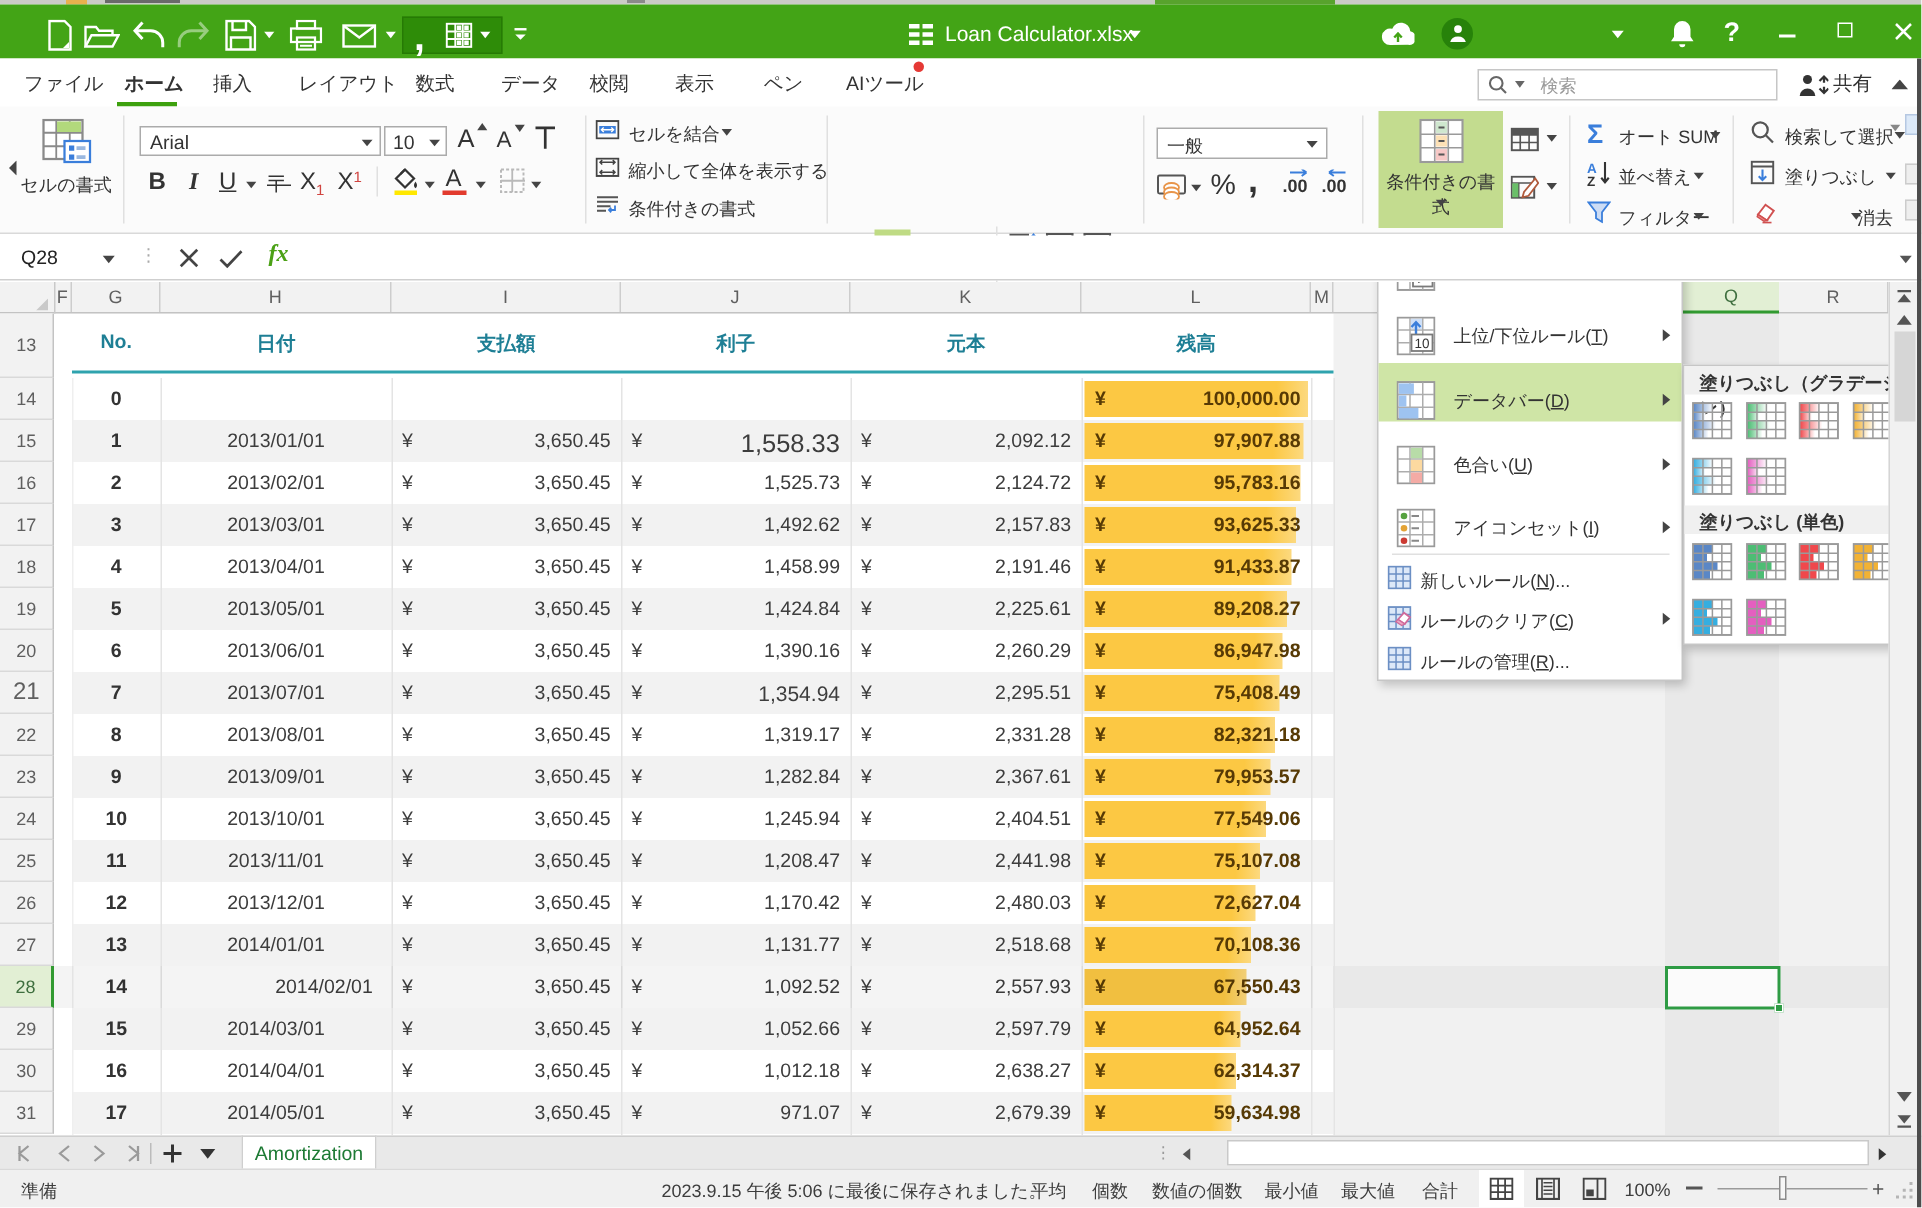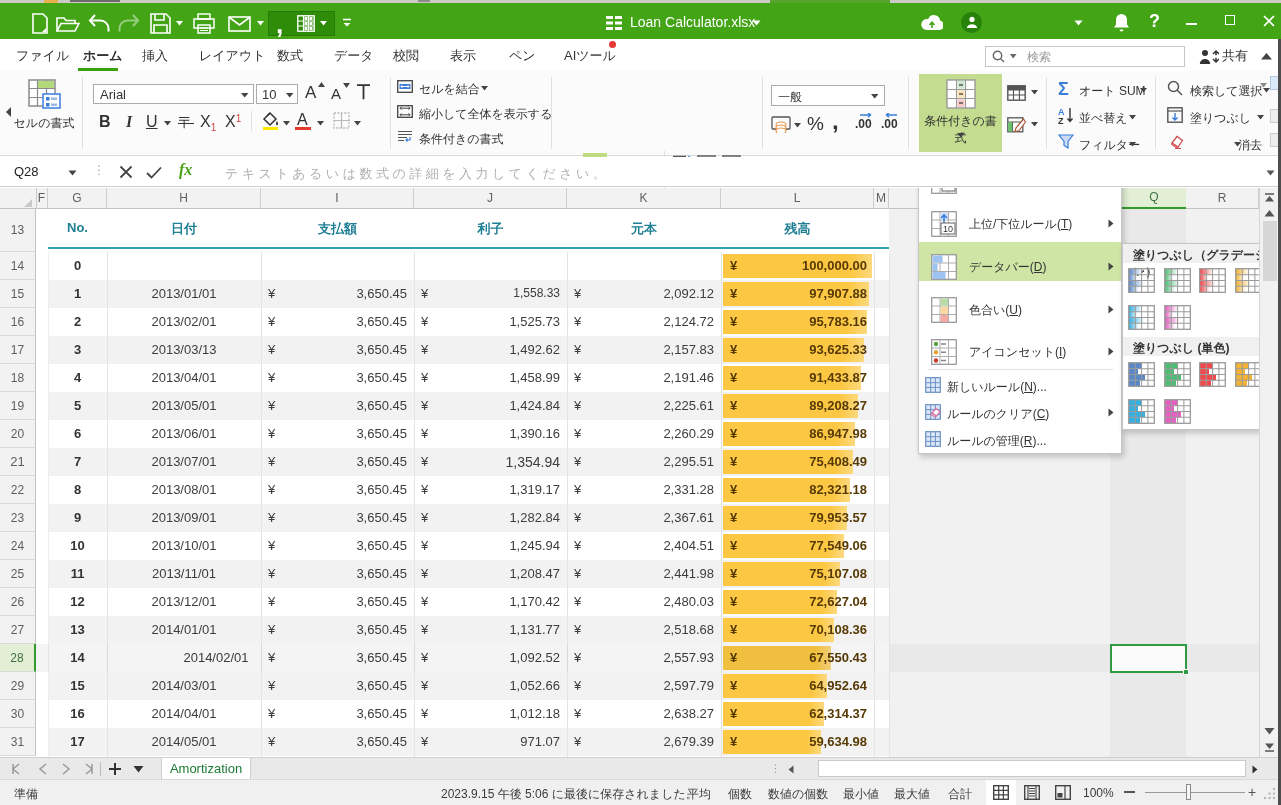--- a/index.html
+++ b/index.html
@@ -441,21 +441,20 @@
       <path d="M0.5 0.5 h8 L4.5 5.5 z" fill="#444"></path>
     </svg>
 <div class="abs" style="left:93px;top:6px;color:#aaa;font-size:12px;letter-spacing:0;">⋮</div>
 <svg class="abs" style="left:119px;top:8px" width="14" height="14" viewBox="0 0 14 14">
       <path d="M1.5 1.5 L12.5 12.5 M12.5 1.5 L1.5 12.5" stroke="#444" stroke-width="1.8"></path>
     </svg>
 <svg class="abs" style="left:146px;top:9px" width="16" height="13" viewBox="0 0 16 13">
       <path d="M1 7 L5.5 11.5 L15 1.5" stroke="#444" stroke-width="1.8" fill="none"></path>
     </svg>
 <div class="abs" style="left:179px;top:4px;font-size:16px;font-weight:bold;font-style:italic;color:#4ba116;font-family:'Liberation Serif',serif;">fx</div>
-<div class="abs" style="left:225px;top:8px;font-size:13px;color:#b0b0b0;letter-spacing:3.5px;">テキストあるいは数式の詳細を入力してください。</div>
 <svg class="abs" style="left:1266px;top:13px" width="9" height="6" viewBox="0 0 9 6">
       <path d="M0.5 0.5 h8 L4.5 5.5 z" fill="#555"></path>
     </svg>
 </div>
 <div class="abs" style="left:0;top:188px;width:1281px;height:569px;background:#fff;overflow:hidden;">
 <div class="abs" style="left:889px;top:21px;width:370px;height:548px;background:#f1f1f1;"></div>
 <div class="abs" style="left:889px;top:456px;width:370px;height:28px;background:#e9e9e9;"></div>
 <div class="abs" style="left:1110px;top:21px;width:76px;height:548px;background:#e9e9e9;"></div>
 <div class="abs" style="left:0;top:0;width:1259px;height:21px;background:#f2f2f2;border-bottom:1px solid #c3c3c3;"></div>
 <svg class="abs" style="left:24px;top:11px" width="9" height="8" viewBox="0 0 9 8">
@@ -473,21 +472,21 @@
 <div class="abs" style="left:1186px;top:0;width:73px;height:20px;color:#5f5f5f;font-size:12px;text-align:center;line-height:21px;border-right:1px solid #cdcdcd;">R</div>
 <div class="abs" style="left:1122px;top:0;width:64px;height:21px;background:#e2efd4;border-bottom:2px solid #319a31;color:#3f6f3f;font-size:12px;text-align:center;line-height:19px;">Q</div>
 <div class="abs" style="left:0;top:21px;width:36px;height:43px;background:#f2f2f2;border-right:1px solid #c3c3c3;border-bottom:1px solid #d9d9d9;color:#5f5f5f;font-size:12px;text-align:center;line-height:43px;">13</div>
 <div class="abs" style="left:0;top:64px;width:36px;height:28px;background:#f2f2f2;border-right:1px solid #c3c3c3;border-bottom:1px solid #d9d9d9;color:#5f5f5f;font-size:12px;text-align:center;line-height:28px;">14</div>
 <div class="abs" style="left:0;top:92px;width:36px;height:28px;background:#f2f2f2;border-right:1px solid #c3c3c3;border-bottom:1px solid #d9d9d9;color:#5f5f5f;font-size:12px;text-align:center;line-height:28px;">15</div>
 <div class="abs" style="left:0;top:120px;width:36px;height:28px;background:#f2f2f2;border-right:1px solid #c3c3c3;border-bottom:1px solid #d9d9d9;color:#5f5f5f;font-size:12px;text-align:center;line-height:28px;">16</div>
 <div class="abs" style="left:0;top:148px;width:36px;height:28px;background:#f2f2f2;border-right:1px solid #c3c3c3;border-bottom:1px solid #d9d9d9;color:#5f5f5f;font-size:12px;text-align:center;line-height:28px;">17</div>
 <div class="abs" style="left:0;top:176px;width:36px;height:28px;background:#f2f2f2;border-right:1px solid #c3c3c3;border-bottom:1px solid #d9d9d9;color:#5f5f5f;font-size:12px;text-align:center;line-height:28px;">18</div>
 <div class="abs" style="left:0;top:204px;width:36px;height:28px;background:#f2f2f2;border-right:1px solid #c3c3c3;border-bottom:1px solid #d9d9d9;color:#5f5f5f;font-size:12px;text-align:center;line-height:28px;">19</div>
 <div class="abs" style="left:0;top:232px;width:36px;height:28px;background:#f2f2f2;border-right:1px solid #c3c3c3;border-bottom:1px solid #d9d9d9;color:#5f5f5f;font-size:12px;text-align:center;line-height:28px;">20</div>
-<div class="abs" style="left:0;top:260px;width:36px;height:28px;background:#f2f2f2;border-right:1px solid #c3c3c3;border-bottom:1px solid #d9d9d9;color:#5f5f5f;font-size:13px;text-align:center;line-height:28px;">21</div>
+<div class="abs" style="left:0;top:260px;width:36px;height:28px;background:#f2f2f2;border-right:1px solid #c3c3c3;border-bottom:1px solid #d9d9d9;color:#5f5f5f;font-size:16px;text-align:center;line-height:28px;">21</div>
 <div class="abs" style="left:0;top:288px;width:36px;height:28px;background:#f2f2f2;border-right:1px solid #c3c3c3;border-bottom:1px solid #d9d9d9;color:#5f5f5f;font-size:12px;text-align:center;line-height:28px;">22</div>
 <div class="abs" style="left:0;top:316px;width:36px;height:28px;background:#f2f2f2;border-right:1px solid #c3c3c3;border-bottom:1px solid #d9d9d9;color:#5f5f5f;font-size:12px;text-align:center;line-height:28px;">23</div>
 <div class="abs" style="left:0;top:344px;width:36px;height:28px;background:#f2f2f2;border-right:1px solid #c3c3c3;border-bottom:1px solid #d9d9d9;color:#5f5f5f;font-size:12px;text-align:center;line-height:28px;">24</div>
 <div class="abs" style="left:0;top:372px;width:36px;height:28px;background:#f2f2f2;border-right:1px solid #c3c3c3;border-bottom:1px solid #d9d9d9;color:#5f5f5f;font-size:12px;text-align:center;line-height:28px;">25</div>
 <div class="abs" style="left:0;top:400px;width:36px;height:28px;background:#f2f2f2;border-right:1px solid #c3c3c3;border-bottom:1px solid #d9d9d9;color:#5f5f5f;font-size:12px;text-align:center;line-height:28px;">26</div>
 <div class="abs" style="left:0;top:428px;width:36px;height:28px;background:#f2f2f2;border-right:1px solid #c3c3c3;border-bottom:1px solid #d9d9d9;color:#5f5f5f;font-size:12px;text-align:center;line-height:28px;">27</div>
 <div class="abs" style="left:0;top:456px;width:36px;height:28px;background:#e2efd4;border-right:2px solid #319a31;border-bottom:1px solid #d9d9d9;color:#3f6f3f;font-size:12px;text-align:center;line-height:28px;">28</div>
 <div class="abs" style="left:0;top:484px;width:36px;height:28px;background:#f2f2f2;border-right:1px solid #c3c3c3;border-bottom:1px solid #d9d9d9;color:#5f5f5f;font-size:12px;text-align:center;line-height:28px;">29</div>
 <div class="abs" style="left:0;top:512px;width:36px;height:28px;background:#f2f2f2;border-right:1px solid #c3c3c3;border-bottom:1px solid #d9d9d9;color:#5f5f5f;font-size:12px;text-align:center;line-height:28px;">30</div>
 <div class="abs" style="left:0;top:540px;width:36px;height:28px;background:#f2f2f2;border-right:1px solid #c3c3c3;border-bottom:1px solid #d9d9d9;color:#5f5f5f;font-size:12px;text-align:center;line-height:28px;">31</div>
@@ -502,40 +501,40 @@
 <div class="abs" style="left:48px;top:70px;width:59px;text-align:center;font-weight:bold;color:#333;font-size:13px;">0</div>
 <div class="abs" style="left:730px;top:70px;color:#573a05;font-weight:bold;font-size:13px;">¥</div>
 <div class="abs" style="left:721px;top:70px;width:146px;text-align:right;color:#573a05;font-weight:bold;font-size:13px;">100,000.00</div>
 <div class="abs" style="left:48px;top:92px;width:841px;height:28px;background:#f2f2f2;"></div>
 <div class="abs" style="left:723px;top:94px;width:146.4px;height:24px;background:linear-gradient(to right,#fcc843 0%,#fcc843 86%,#fcd97f 100%);"></div>
 <div class="abs" style="left:48px;top:98px;width:59px;text-align:center;font-weight:bold;color:#333;font-size:13px;">1</div>
 <div class="abs" style="left:107px;top:98px;width:154px;text-align:center;color:#3d3d3d;font-size:13px;">2013/01/01</div>
 <div class="abs" style="left:268px;top:98px;color:#3d3d3d;font-size:13px;">¥</div>
 <div class="abs" style="left:261px;top:98px;width:146px;text-align:right;color:#3d3d3d;font-size:13px;">3,650.45</div>
 <div class="abs" style="left:421px;top:98px;color:#3d3d3d;font-size:13px;">¥</div>
-<div class="abs" style="left:414px;top:98px;width:146px;text-align:right;color:#3d3d3d;font-size:12px;">1,558.33</div>
+<div class="abs" style="left:414px;top:98px;width:146px;text-align:right;color:#3d3d3d;font-size:17px;">1,558.33</div>
 <div class="abs" style="left:574px;top:98px;color:#3d3d3d;font-size:13px;">¥</div>
 <div class="abs" style="left:567px;top:98px;width:147px;text-align:right;color:#3d3d3d;font-size:13px;">2,092.12</div>
 <div class="abs" style="left:730px;top:98px;color:#573a05;font-weight:bold;font-size:13px;">¥</div>
 <div class="abs" style="left:721px;top:98px;width:146px;text-align:right;color:#573a05;font-weight:bold;font-size:13px;">97,907.88</div>
 <div class="abs" style="left:723px;top:122px;width:143.7px;height:24px;background:linear-gradient(to right,#fcc843 0%,#fcc843 86%,#fcd97f 100%);"></div>
 <div class="abs" style="left:48px;top:126px;width:59px;text-align:center;font-weight:bold;color:#333;font-size:13px;">2</div>
 <div class="abs" style="left:107px;top:126px;width:154px;text-align:center;color:#3d3d3d;font-size:13px;">2013/02/01</div>
 <div class="abs" style="left:268px;top:126px;color:#3d3d3d;font-size:13px;">¥</div>
 <div class="abs" style="left:261px;top:126px;width:146px;text-align:right;color:#3d3d3d;font-size:13px;">3,650.45</div>
 <div class="abs" style="left:421px;top:126px;color:#3d3d3d;font-size:13px;">¥</div>
 <div class="abs" style="left:414px;top:126px;width:146px;text-align:right;color:#3d3d3d;font-size:13px;">1,525.73</div>
 <div class="abs" style="left:574px;top:126px;color:#3d3d3d;font-size:13px;">¥</div>
 <div class="abs" style="left:567px;top:126px;width:147px;text-align:right;color:#3d3d3d;font-size:13px;">2,124.72</div>
 <div class="abs" style="left:730px;top:126px;color:#573a05;font-weight:bold;font-size:13px;">¥</div>
 <div class="abs" style="left:721px;top:126px;width:146px;text-align:right;color:#573a05;font-weight:bold;font-size:13px;">95,783.16</div>
 <div class="abs" style="left:48px;top:148px;width:841px;height:28px;background:#f2f2f2;"></div>
 <div class="abs" style="left:723px;top:150px;width:140.9px;height:24px;background:linear-gradient(to right,#fcc843 0%,#fcc843 86%,#fcd97f 100%);"></div>
 <div class="abs" style="left:48px;top:154px;width:59px;text-align:center;font-weight:bold;color:#333;font-size:13px;">3</div>
-<div class="abs" style="left:107px;top:154px;width:154px;text-align:center;color:#3d3d3d;font-size:13px;">2013/03/13</div>
+<div class="abs" style="left:107px;top:154px;width:154px;text-align:center;color:#3d3d3d;font-size:13px;">2013/03/01</div>
 <div class="abs" style="left:268px;top:154px;color:#3d3d3d;font-size:13px;">¥</div>
 <div class="abs" style="left:261px;top:154px;width:146px;text-align:right;color:#3d3d3d;font-size:13px;">3,650.45</div>
 <div class="abs" style="left:421px;top:154px;color:#3d3d3d;font-size:13px;">¥</div>
 <div class="abs" style="left:414px;top:154px;width:146px;text-align:right;color:#3d3d3d;font-size:13px;">1,492.62</div>
 <div class="abs" style="left:574px;top:154px;color:#3d3d3d;font-size:13px;">¥</div>
 <div class="abs" style="left:567px;top:154px;width:147px;text-align:right;color:#3d3d3d;font-size:13px;">2,157.83</div>
 <div class="abs" style="left:730px;top:154px;color:#573a05;font-weight:bold;font-size:13px;">¥</div>
 <div class="abs" style="left:721px;top:154px;width:146px;text-align:right;color:#573a05;font-weight:bold;font-size:13px;">93,625.33</div>
 <div class="abs" style="left:723px;top:178px;width:138.1px;height:24px;background:linear-gradient(to right,#fcc843 0%,#fcc843 86%,#fcd97f 100%);"></div>
 <div class="abs" style="left:48px;top:182px;width:59px;text-align:center;font-weight:bold;color:#333;font-size:13px;">4</div>

